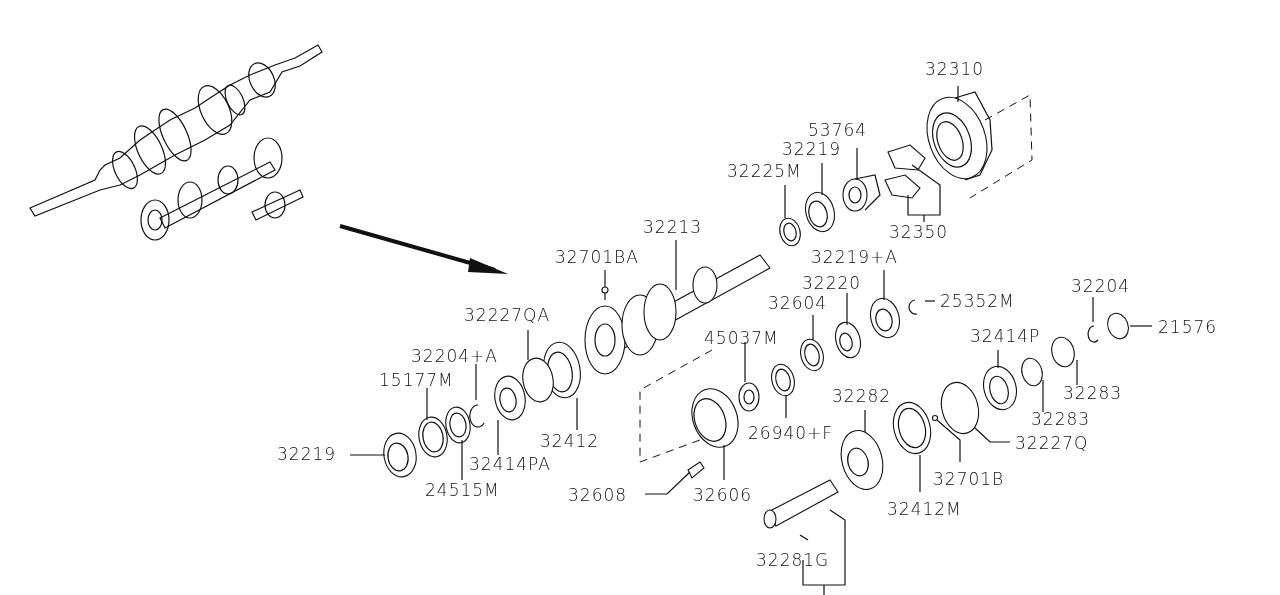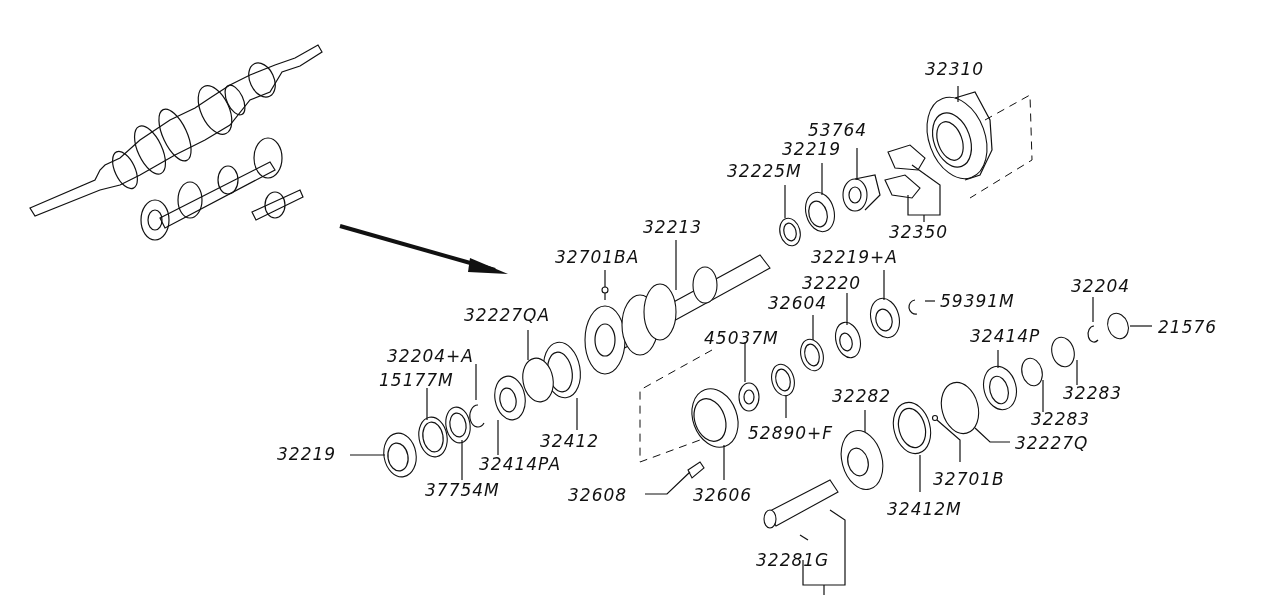--- a/index.html
+++ b/index.html
@@ -1,17 +1,17 @@
 <!DOCTYPE html>
 <html><head>
 <meta charset="utf-8">
 <style>
   html, body { margin:0; padding:0; background:#ffffff; }
   body { width:1280px; height:595px; position:relative; overflow:hidden; font-family:"DejaVu Sans Mono", monospace; }
-  #stage { position:absolute; left:0; top:0; width:1028px; height:595px;font-style:italic; }
+  #stage { position:absolute; left:0; top:0; width:1028px; height:595px; }
   .lbl { position:absolute; font-family:"DejaVu Sans", sans-serif; font-size:17px; letter-spacing:1px; color:#111; line-height:18px; white-space:nowrap; font-weight:300; }
   svg { position:absolute; left:0; top:0; }
   .ln { stroke:#111; stroke-width:1.2; fill:none; }
   .pt { stroke:#111; stroke-width:1.1; fill:#fff; }
   .dash { stroke:#111; stroke-width:1; fill:none; stroke-dasharray:8 6; }
 </style>
 </head>
 <body>
 
 <div id="stage">
@@ -203,37 +203,37 @@
 
 <span class="lbl" style="left:925px;top:60px;">32310</span>
 <span class="lbl" style="left:808px;top:121px;">53764</span>
 <span class="lbl" style="left:782px;top:140px;">32219</span>
 <span class="lbl" style="left:727px;top:162px;">32225M</span>
 <span class="lbl" style="left:889px;top:223px;">32350</span>
 <span class="lbl" style="left:643px;top:218px;">32213</span>
 <span class="lbl" style="left:555px;top:248px;">32701BA</span>
 <span class="lbl" style="left:811px;top:248px;text-align:right;">32219+A</span>
 <span class="lbl" style="left:802px;top:274px;">32220</span>
-<span class="lbl" style="left:940px;top:292px;">59391M</span>
+<span class="lbl" style="left:940px;top:292px;">25352M</span>
 <span class="lbl" style="left:768px;top:294px;">32604</span>
 <span class="lbl" style="left:1071px;top:277px;">32204</span>
 <span class="lbl" style="left:1158px;top:318px;">21576</span>
 <span class="lbl" style="left:970px;top:327px;">32414P</span>
 <span class="lbl" style="left:1063px;top:384px;">32283</span>
 <span class="lbl" style="left:1031px;top:410px;">32283</span>
 <span class="lbl" style="left:1015px;top:434px;">32227Q</span>
 <span class="lbl" style="left:464px;top:306px;">32227QA</span>
-<span class="lbl" style="left:387px;top:347px;">32204+A</span>
+<span class="lbl" style="left:411px;top:347px;">32204+A</span>
 <span class="lbl" style="left:379px;top:371px;">15177M</span>
 <span class="lbl" style="left:277px;top:445px;">32219</span>
-<span class="lbl" style="left:479px;top:455px;">32414PA</span>
-<span class="lbl" style="left:425px;top:481px;">37754M</span>
+<span class="lbl" style="left:469px;top:455px;">32414PA</span>
+<span class="lbl" style="left:425px;top:481px;">24515M</span>
 <span class="lbl" style="left:540px;top:432px;">32412</span>
 <span class="lbl" style="left:704px;top:329px;">45037M</span>
-<span class="lbl" style="left:748px;top:424px;">52890+F</span>
+<span class="lbl" style="left:748px;top:424px;">26940+F</span>
 <span class="lbl" style="left:693px;top:486px;">32606</span>
 <span class="lbl" style="left:568px;top:486px;">32608</span>
 <span class="lbl" style="left:832px;top:387px;">32282</span>
 <span class="lbl" style="left:887px;top:500px;">32412M</span>
 <span class="lbl" style="left:933px;top:470px;">32701B</span>
 <span class="lbl" style="left:756px;top:551px;">32281G</span>
 
 </div>
 
 </body></html>

